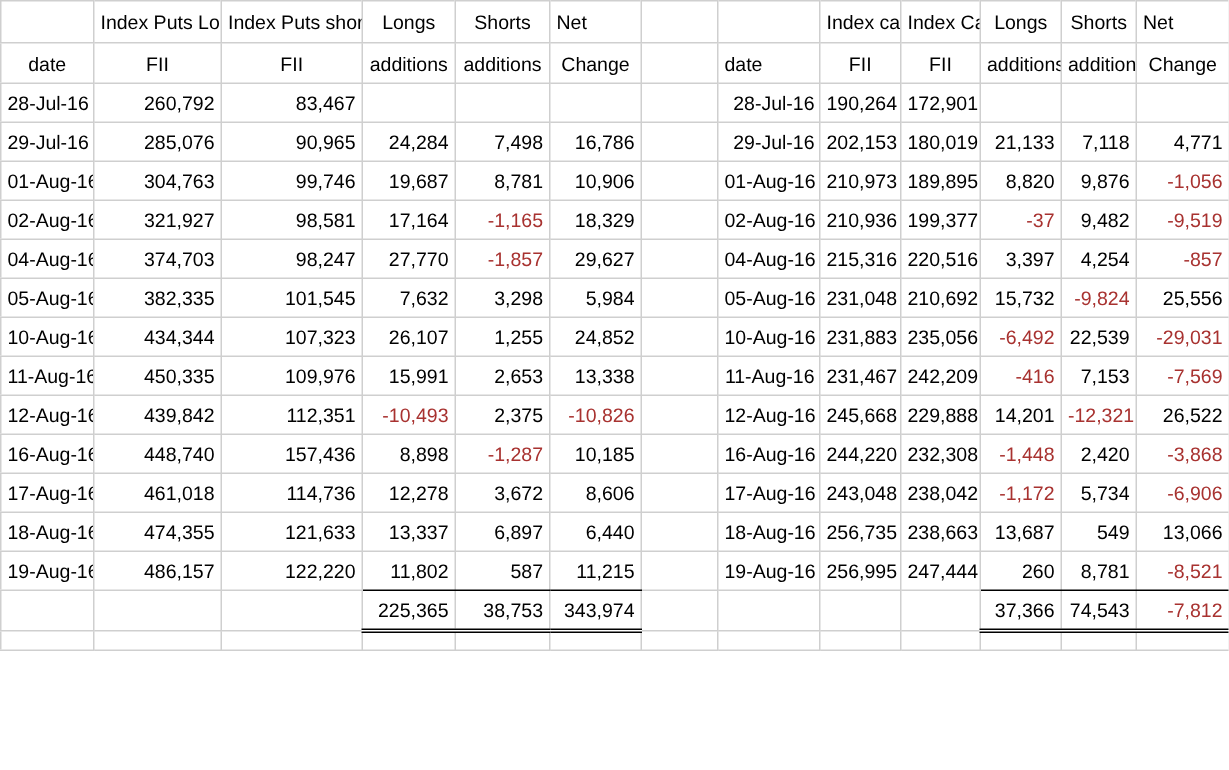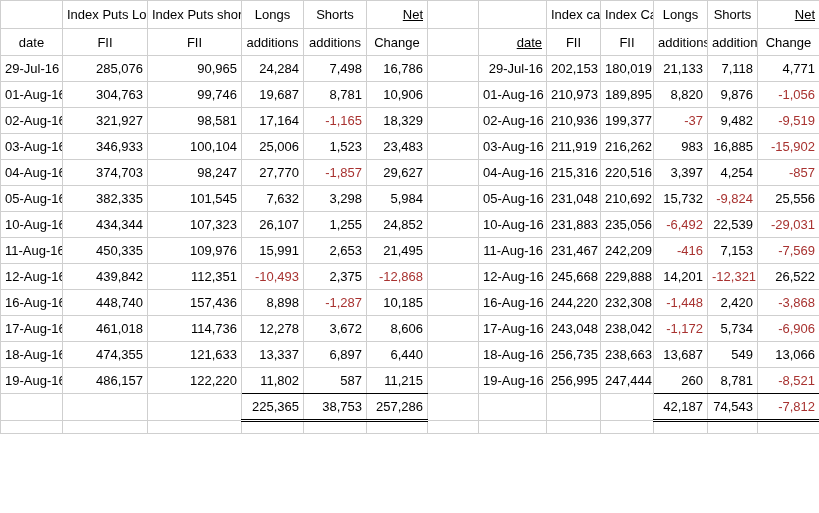--- a/index.html
+++ b/index.html
@@ -30,21 +30,21 @@
     white-space:nowrap;overflow:hidden;
     vertical-align:middle;
     font-size:13px;
   }
   tr.title td{height:28px;}
   tr.subtitle td{height:27px;}
   tr.totals td{height:27px;}
   tr.stub td{height:13px;}
   .ac{text-align:center;}
   .ar{text-align:right;}
-  .al{text-align:right;text-decoration:underline;}
+  .al{text-align:left;}
   .dt{padding-right:3px;}
   .neg{color:var(--neg);margin-top:28px;}
   .sumtop{border-bottom:1px solid var(--blk);}
   .tot{border-bottom:3px double var(--blk);}
 </style>
 </head>
 <body>
 
 <div>
   <table>
@@ -88,20 +88,35 @@
           <td class="ac">Change</td>
           <td class="ac"></td>
           <td class="al">date</td>
           <td class="ac">FII</td>
           <td class="ac">FII</td>
           <td class="ac">additions</td>
           <td class="ac">additions</td>
           <td class="ac">Change</td>
         </tr>
         <tr class="data">
+          <td class="ac">28-Jul-16</td>
+          <td class="ar">260,792</td>
+          <td class="ar">83,467</td>
+          <td class="ar"></td>
+          <td class="ar"></td>
+          <td class="ar"></td>
+          <td></td>
+          <td class="ar dt">28-Jul-16</td>
+          <td class="ar">190,264</td>
+          <td class="ar">172,901</td>
+          <td class="ar"></td>
+          <td class="ar"></td>
+          <td class="ar"></td>
+        </tr>
+        <tr class="data">
           <td class="ac">29-Jul-16</td>
           <td class="ar">285,076</td>
           <td class="ar">90,965</td>
           <td class="ar">24,284</td>
           <td class="ar">7,498</td>
           <td class="ar">16,786</td>
           <td></td>
           <td class="ar dt">29-Jul-16</td>
           <td class="ar">202,153</td>
           <td class="ar">180,019</td>
@@ -133,35 +148,20 @@
           <td class="ar">18,329</td>
           <td></td>
           <td class="ar dt">02-Aug-16</td>
           <td class="ar">210,936</td>
           <td class="ar">199,377</td>
           <td class="ar neg">-37</td>
           <td class="ar">9,482</td>
           <td class="ar neg">-9,519</td>
         </tr>
         <tr class="data">
-          <td class="ac">03-Aug-16</td>
-          <td class="ar">346,933</td>
-          <td class="ar">100,104</td>
-          <td class="ar">25,006</td>
-          <td class="ar">1,523</td>
-          <td class="ar">23,483</td>
-          <td></td>
-          <td class="ar dt">03-Aug-16</td>
-          <td class="ar">211,919</td>
-          <td class="ar">216,262</td>
-          <td class="ar">983</td>
-          <td class="ar">16,885</td>
-          <td class="ar neg">-15,902</td>
-        </tr>
-        <tr class="data">
           <td class="ac">04-Aug-16</td>
           <td class="ar">374,703</td>
           <td class="ar">98,247</td>
           <td class="ar">27,770</td>
           <td class="ar neg">-1,857</td>
           <td class="ar">29,627</td>
           <td></td>
           <td class="ar dt">04-Aug-16</td>
           <td class="ar">215,316</td>
           <td class="ar">220,516</td>
@@ -198,36 +198,36 @@
           <td class="ar neg">-6,492</td>
           <td class="ar">22,539</td>
           <td class="ar neg">-29,031</td>
         </tr>
         <tr class="data">
           <td class="ac">11-Aug-16</td>
           <td class="ar">450,335</td>
           <td class="ar">109,976</td>
           <td class="ar">15,991</td>
           <td class="ar">2,653</td>
-          <td class="ar">21,495</td>
+          <td class="ar">13,338</td>
           <td></td>
           <td class="ar dt">11-Aug-16</td>
           <td class="ar">231,467</td>
           <td class="ar">242,209</td>
           <td class="ar neg">-416</td>
           <td class="ar">7,153</td>
           <td class="ar neg">-7,569</td>
         </tr>
         <tr class="data">
           <td class="ac">12-Aug-16</td>
           <td class="ar">439,842</td>
           <td class="ar">112,351</td>
           <td class="ar neg">-10,493</td>
           <td class="ar">2,375</td>
-          <td class="ar neg">-12,868</td>
+          <td class="ar neg">-10,826</td>
           <td></td>
           <td class="ar dt">12-Aug-16</td>
           <td class="ar">245,668</td>
           <td class="ar">229,888</td>
           <td class="ar">14,201</td>
           <td class="ar neg">-12,321</td>
           <td class="ar">26,522</td>
         </tr>
         <tr class="data">
           <td class="ac">16-Aug-16</td>
@@ -288,26 +288,26 @@
           <td class="ar sumtop">260</td>
           <td class="ar sumtop">8,781</td>
           <td class="ar sumtop neg">-8,521</td>
         </tr>
         <tr class="totals">
           <td class="ar"></td>
           <td class="ar"></td>
           <td class="ar"></td>
           <td class="ar tot">225,365</td>
           <td class="ar tot">38,753</td>
-          <td class="ar tot">257,286</td>
-          <td></td>
-          <td class="ar"></td>
-          <td class="ar"></td>
-          <td class="ar"></td>
-          <td class="ar tot">42,187</td>
+          <td class="ar tot">343,974</td>
+          <td></td>
+          <td class="ar"></td>
+          <td class="ar"></td>
+          <td class="ar"></td>
+          <td class="ar tot">37,366</td>
           <td class="ar tot">74,543</td>
           <td class="ar tot neg">-7,812</td>
         </tr>
         <tr class="stub">
           <td></td>
           <td></td>
           <td></td>
           <td></td>
           <td></td>
           <td></td>

